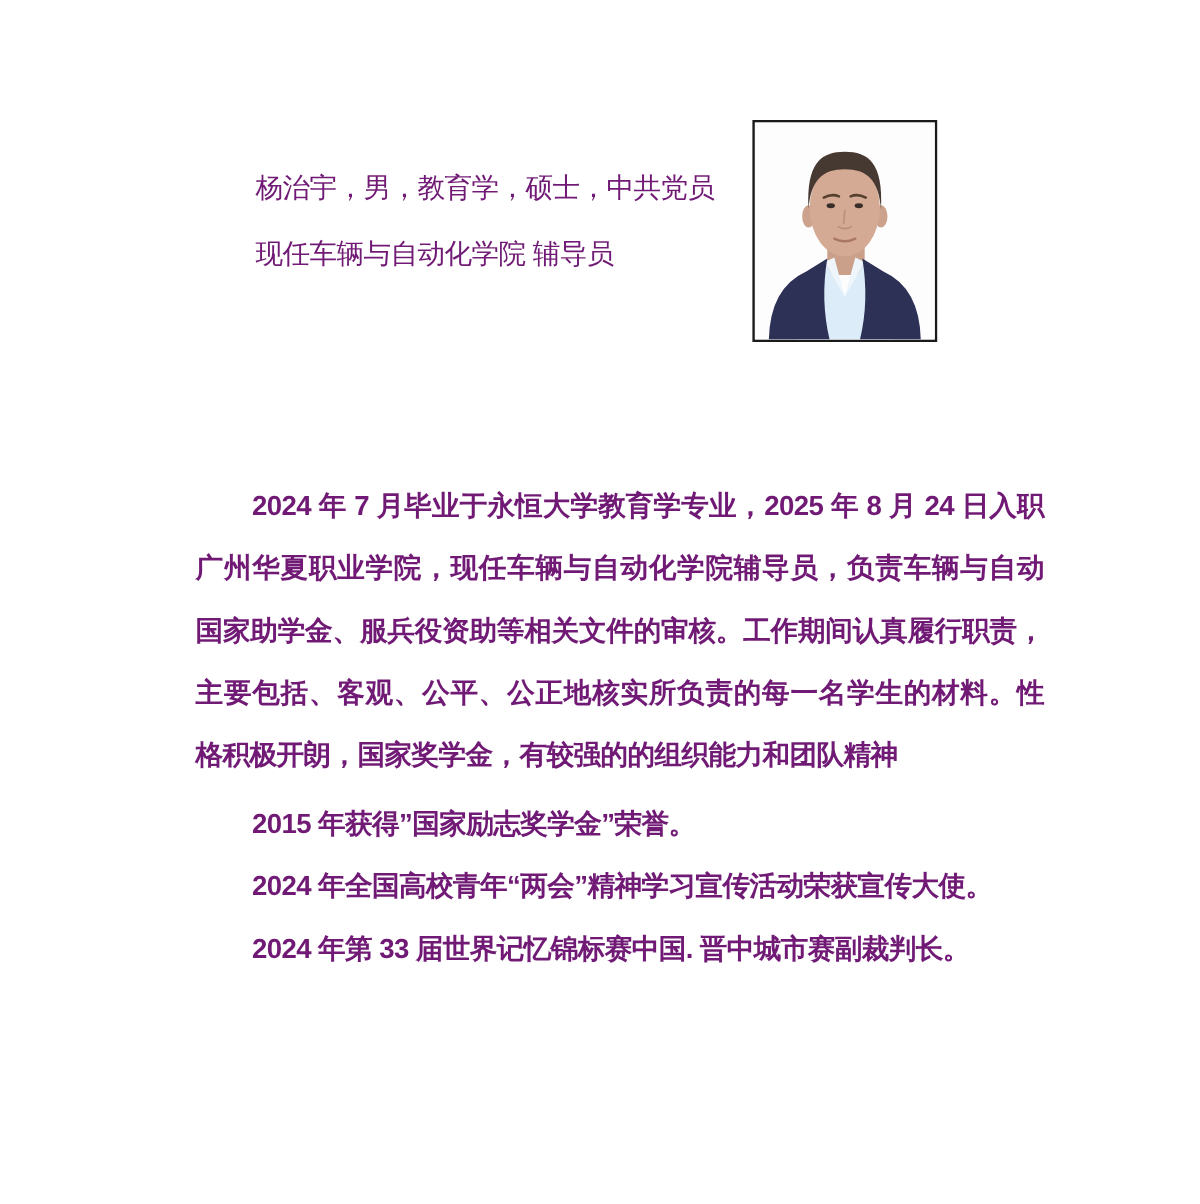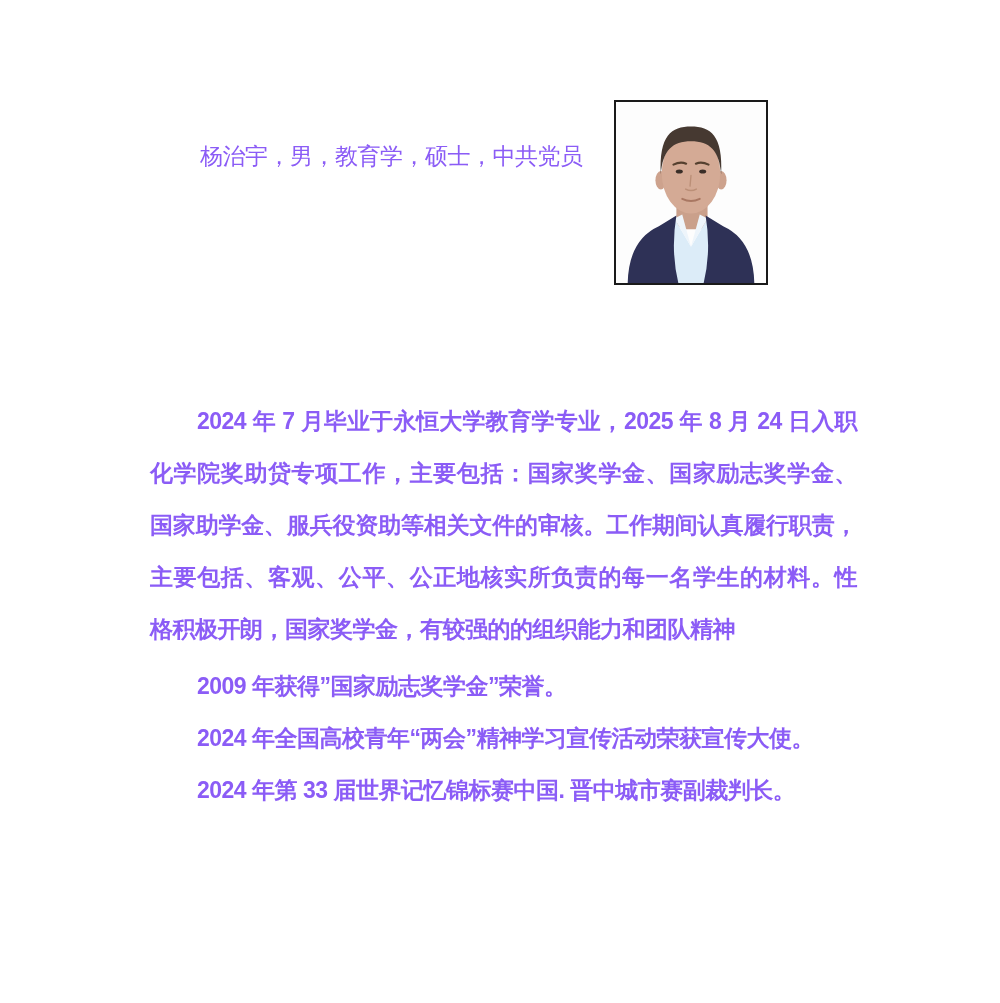--- a/index.html
+++ b/index.html
@@ -58,24 +58,25 @@
   .para-line:first-child { text-indent: 47px; }
   .para-line:last-child { text-align-last: left; }
 
   .awards { margin-top: 5px; }
   .awards-title { text-indent: 47px; }
   .award-line { text-indent: 47px; text-align: left; }
 </style>
 </head>
 <body>
 
-<div class="page" style="color: #8b5cf6;">
+<div class="page" style="color: #701a75; margin-left: 13px;">
 
   <div class="intro">
     <div>杨治宇，男，教育学，硕士，中共党员</div>
+    <div>现任车辆与自动化学院 辅导员</div>
   </div>
 
   <div class="photo-frame" style="border-color: rgb(26, 26, 26);">
     <svg viewBox="0 0 154 185" preserveAspectRatio="none">
       <rect x="0" y="0" width="154" height="185" fill="#fdfdfd"></rect>
 
       <rect x="62" y="92" width="32" height="38" rx="9" fill="#caa08b"></rect>
 
       <path d="M36 185 L39 132 L60 119 L77 148 L94 119 L115 132 L118 185 Z" fill="#dcecf8"></path>
       <path d="M60 119 L77 148 L68 115 Z" fill="#eef5fb"></path>
@@ -99,27 +100,27 @@
 
       <path d="M77 75 L76 86 M71.5 89 Q77 92 82.5 89" fill="none" stroke-width="1.4" stroke-linecap="round" stroke="#bb8f77"></path>
 
       <path d="M68 99 Q77 103.5 86 99" fill="none" stroke-width="2" stroke-linecap="round" stroke="#a97762"></path>
     </svg>
   </div>
 
   <div class="body-text">
     <div class="para">
         <div class="para-line">2024 年 7 月毕业于永恒大学教育学专业，2025 年 8 月 24 日入职</div>
-        <div class="para-line">化学院奖助贷专项工作，主要包括：国家奖学金、国家励志奖学金、</div>
+        <div class="para-line">广州华夏职业学院，现任车辆与自动化学院辅导员，负责车辆与自动</div>
         <div class="para-line">国家助学金、服兵役资助等相关文件的审核。工作期间认真履行职责，</div>
         <div class="para-line">主要包括、客观、公平、公正地核实所负责的每一名学生的材料。性</div>
         <div class="para-line">格积极开朗，国家奖学金，有较强的的组织能力和团队精神</div>
       </div>
     <div class="awards">
       <div>
-          <div class="award-line">2009 年获得”国家励志奖学金”荣誉。</div>
+          <div class="award-line">2015 年获得”国家励志奖学金”荣誉。</div>
           <div class="award-line">2024 年全国高校青年“两会”精神学习宣传活动荣获宣传大使。</div>
           <div class="award-line">2024 年第 33 届世界记忆锦标赛中国. 晋中城市赛副裁判长。</div>
         </div>
     </div>
   </div>
 
 </div>
 
 </body></html>

